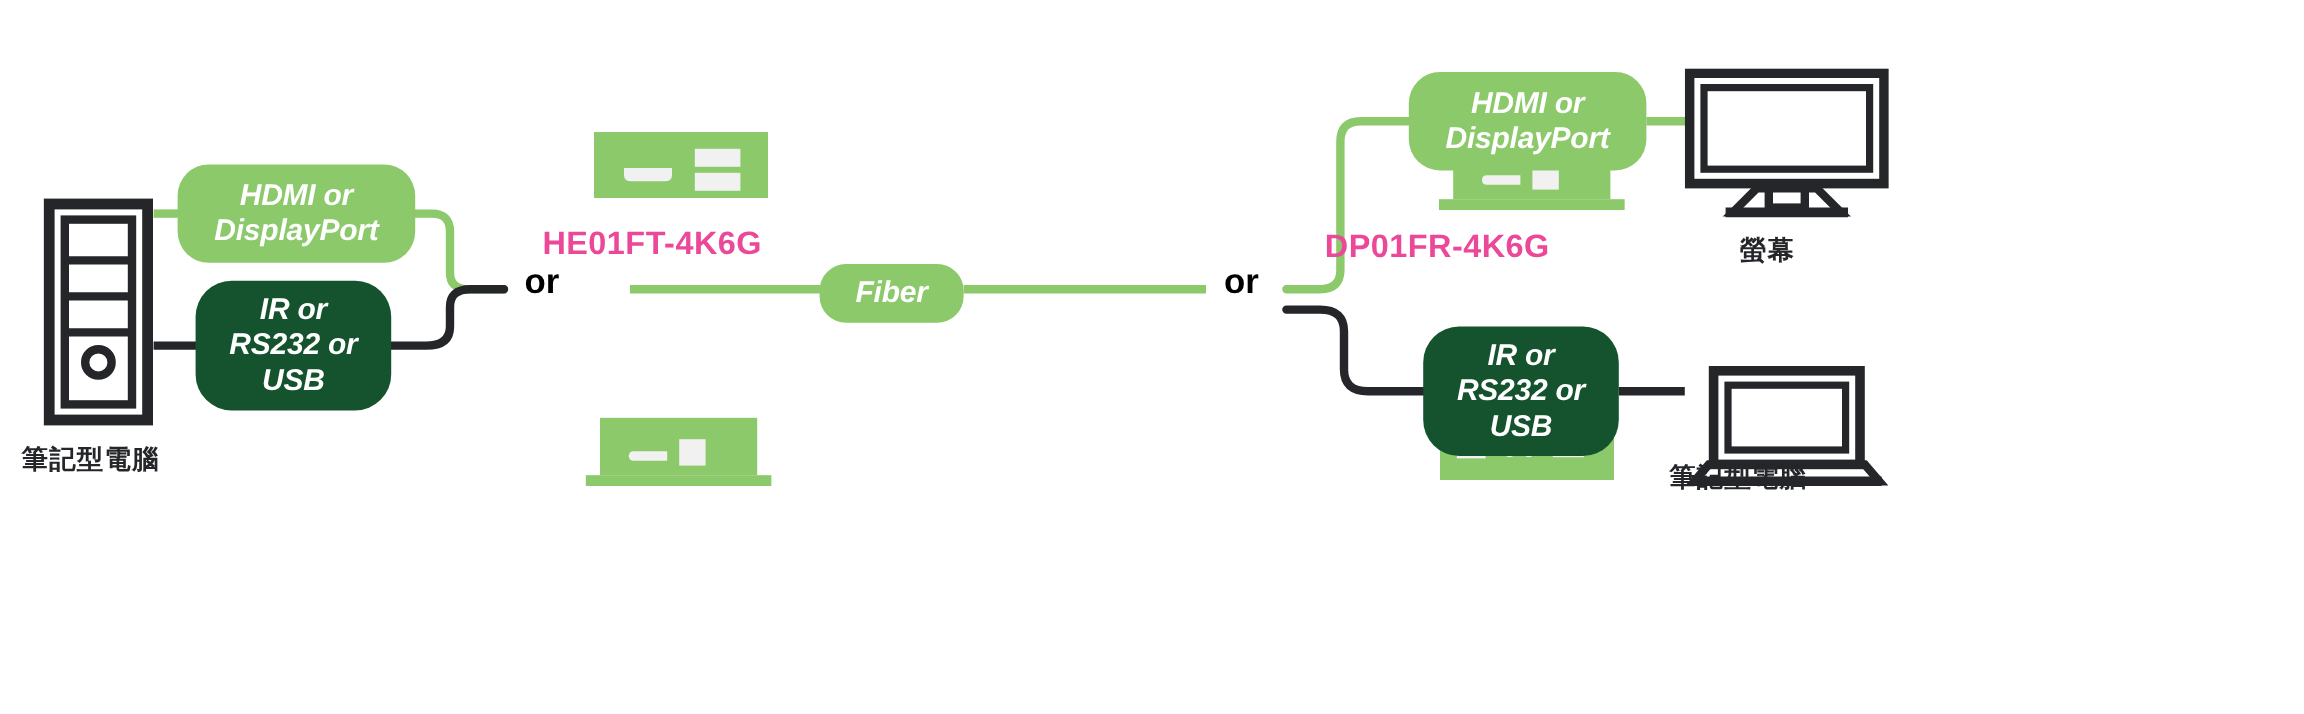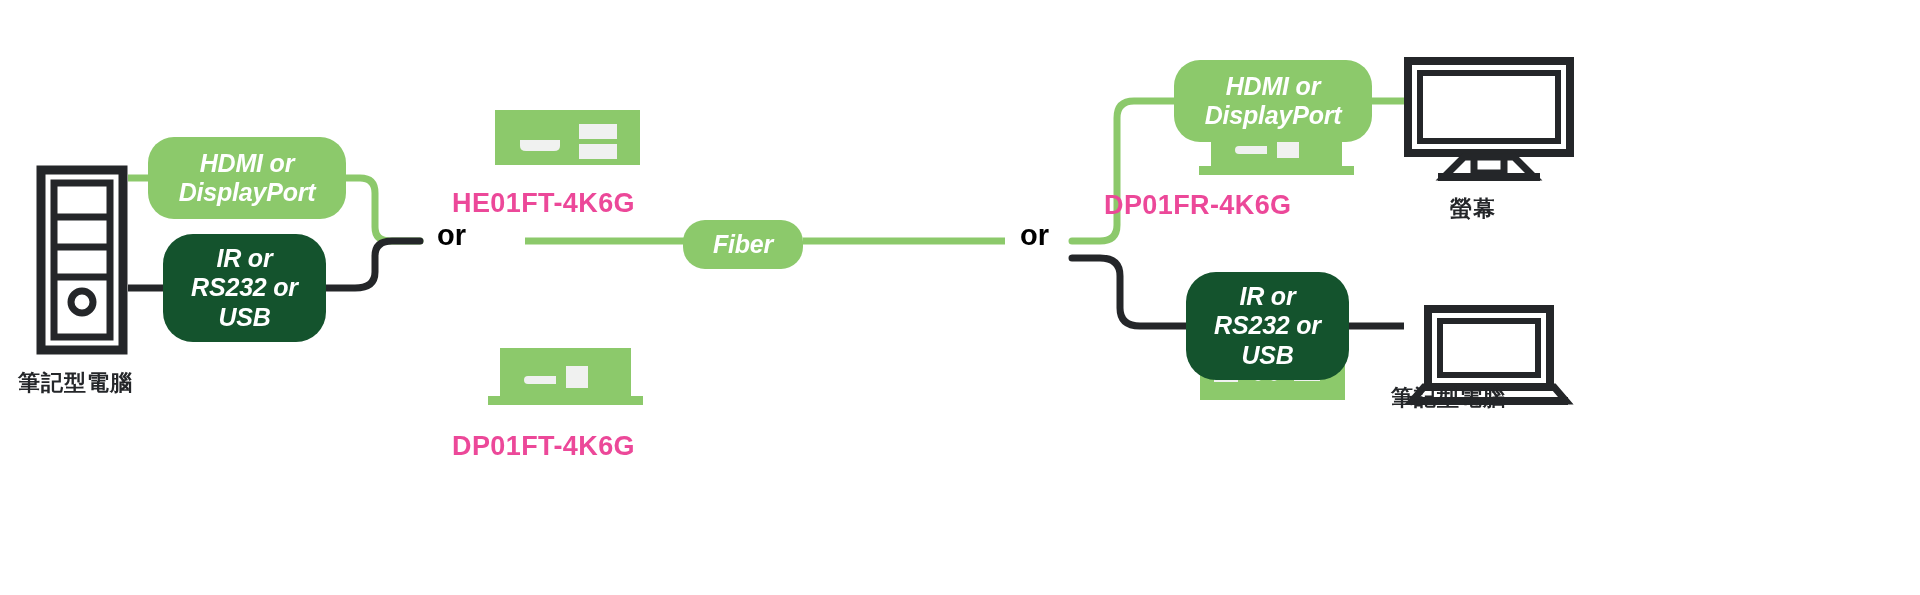--- a/index.html
+++ b/index.html
@@ -180,21 +180,20 @@
   <div class="device-label" style="left:452px; top:188px;">HE01FT-4K6G</div>
 
   <div class="device" style="left:488px; top:348px;">
     <svg width="155" height="63" viewBox="0 0 155 63">
       <rect x="12" y="0" width="131" height="48" fill="#8CC96B"></rect>
       <rect x="0" y="48" width="155" height="9" fill="#8CC96B"></rect>
       <path d="M40 28 h28 v8 h-28 q-4 0 -4 -4 q0 -4 4 -4 z" fill="#F0F1F0"></path>
       <rect x="78" y="18" width="22" height="22" fill="#F0F1F0"></rect>
     </svg>
   </div>
-  <div class="device-label" style="left:452px; top:431px;">DP01FT-4K6G</div>
 
   <div class="or-text or-left">or</div>
   <div class="or-text or-right">or</div>
 
   <div class="badge badge-green badge-fiber">
     <span>Fiber</span>
   </div>
 
   <div class="device" style="left:1199px; top:118px;">
     <svg width="155" height="63" viewBox="0 0 155 63">

